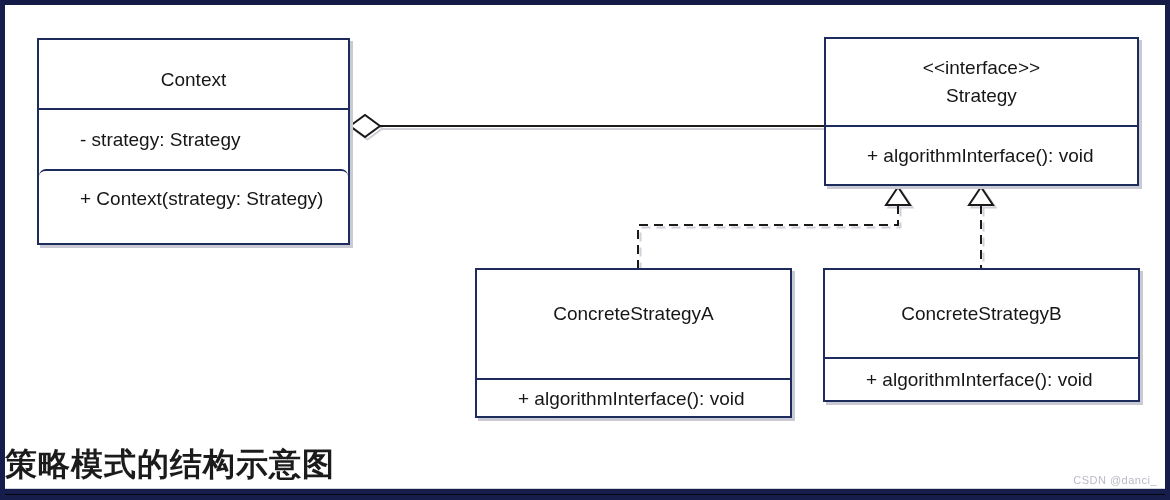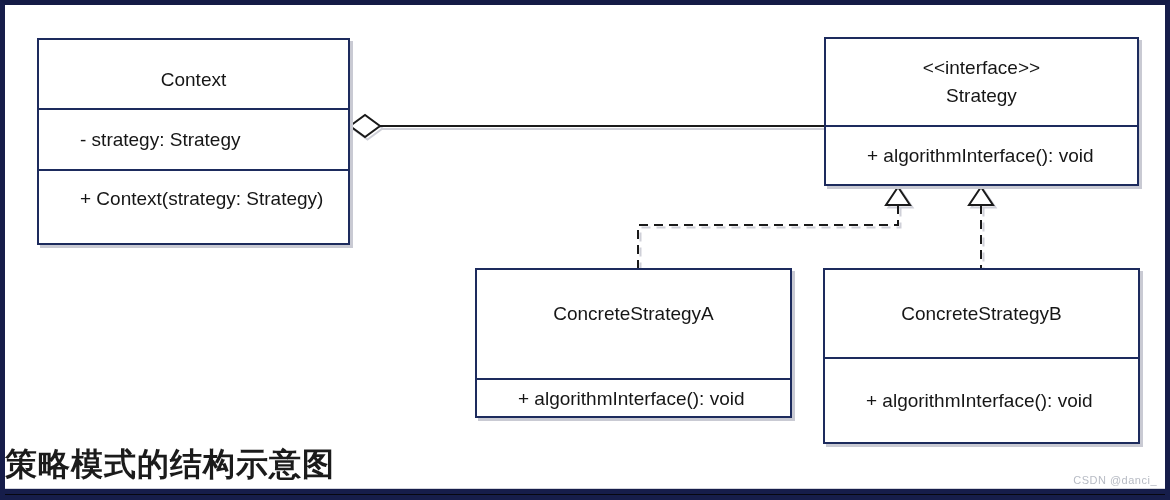--- a/index.html
+++ b/index.html
@@ -55,34 +55,35 @@
     border-top: 2px solid #1d2b5d;
   }
   .uml-members-centered {
     display: flex;
     flex-direction: column;
     justify-content: center;
     padding-left: 13px;
   }
   .uml-members-top {
     padding: 13px 0 0 13px;
+    border-radius: 7px;
   }
   .member-line { line-height: 29px; white-space: nowrap; margin-left: 28px; }
 
   .box-context  { left: 32px;  top: 33px;  width: 313px; height: 207px; }
   .box-context .uml-title { height: 56px; margin-top: 12px; }
   .box-context .comp-attrs { height: 61px; }
   .box-context .comp-methods { flex: 1; }
 
   .box-strategy { left: 819px; top: 32px;  width: 315px; height: 149px; }
   .box-strategy .uml-title { height: 86px; }
   .box-strategy .comp-methods { flex: 1; }
 
   .box-concrete-a { left: 470px; top: 263px; width: 317px; height: 150px; gap: 21px; }
-  .box-concrete-b { left: 818px; top: 263px; width: 317px; height: 176px; }
+  .box-concrete-b { left: 818px; top: 263px; width: 317px; height: 134px; }
   .box-concrete-a .uml-title, .box-concrete-b .uml-title { height: 87px; }
   .box-concrete-a .comp-methods, .box-concrete-b .comp-methods { flex: 1; }
 
   .caption {
     position: absolute;
     left: 0; right: 0; top: 438px;
     text-align: left;
     font-size: 32px;
     font-weight: 600;
     color: #1b1b1b;

